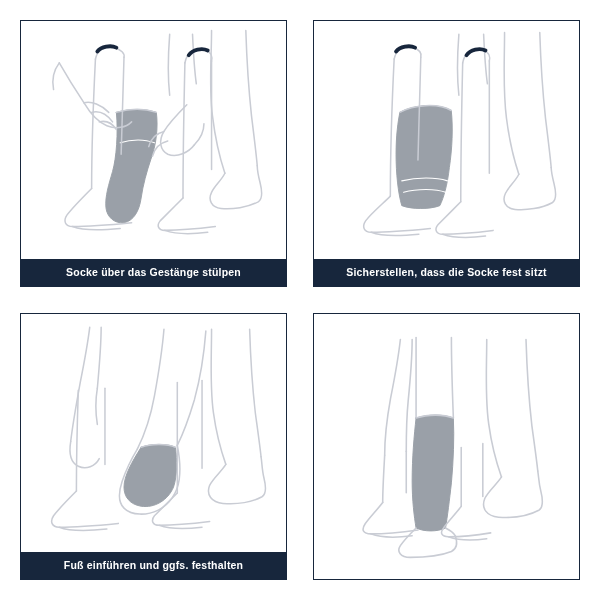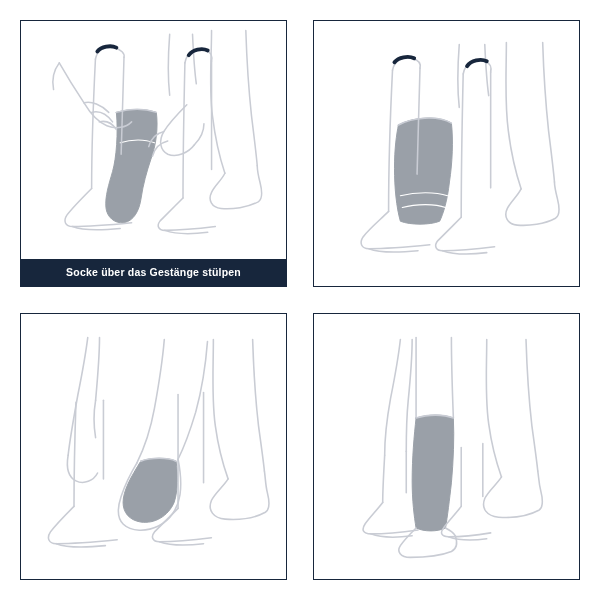--- a/index.html
+++ b/index.html
@@ -137,20 +137,21 @@
           <path d="M76 184 C68 192 56 202 50 210 C46 216 48 222 56 222 C70 222 98 220 118 218"></path>
           <path d="M150 190 C142 198 132 208 126 214 C122 219 124 224 131 224 C144 224 168 222 184 220"></path>
           <path d="M56 222 C66 226 86 226 106 224"></path>
           <path d="M131 224 C142 228 160 228 176 226"></path>
 
           <path d="M82 32 C86 27 96 25 102 28" stroke="#17263c" stroke-width="4"></path>
           <path d="M156 36 C160 30 170 28 176 31" stroke="#17263c" stroke-width="4"></path>
         </g>
       </svg>
     </div>
+    <div class="caption">Sicherstellen, dass die Socke fest sitzt</div>
   </div>
 
   <div class="panel">
     <div class="art">
       <svg viewBox="0 0 270 250" preserveAspectRatio="xMidYMid meet">
         <g fill="none" stroke="#c9ccd4" stroke-width="1.6" stroke-linecap="round" stroke-linejoin="round">
 
           <path d="M68 14 C66 30 62 52 58 72 C54 94 50 116 48 134"></path>
           <path d="M80 14 C80 32 78 56 76 78"></path>
 
@@ -174,20 +175,21 @@
           <path d="M54 186 C46 194 36 204 30 212 C26 218 28 224 36 224 C50 224 78 222 98 220"></path>
           <path d="M160 188 C152 196 142 206 136 212 C132 217 134 222 141 222 C154 222 178 220 194 218"></path>
           <path d="M36 224 C46 228 66 228 86 226"></path>
           <path d="M141 222 C152 226 170 226 186 224"></path>
 
           <path d="M48 134 C46 146 48 156 56 160 C64 164 74 160 78 152"></path>
           <path d="M76 78 C74 90 74 104 76 116"></path>
         </g>
       </svg>
     </div>
+    <div class="caption">Fuß einführen und ggfs. festhalten</div>
   </div>
 
   <div class="panel">
     <div class="art">
       <svg viewBox="0 0 270 250" preserveAspectRatio="xMidYMid meet">
         <g fill="none" stroke="#c9ccd4" stroke-width="1.6" stroke-linecap="round" stroke-linejoin="round">
 
           <path d="M88 16 C86 34 82 56 78 76 C74 98 72 118 72 134"></path>
           <path d="M100 16 C100 36 98 58 96 78 C94 98 94 116 94 130"></path>
 

